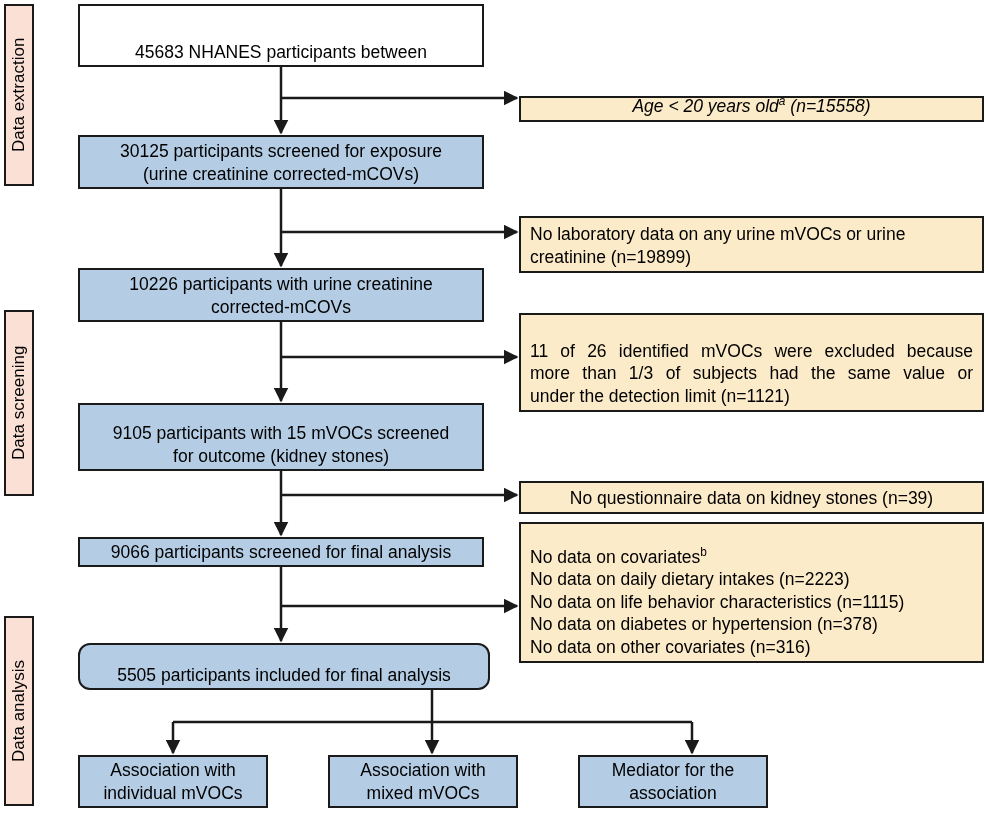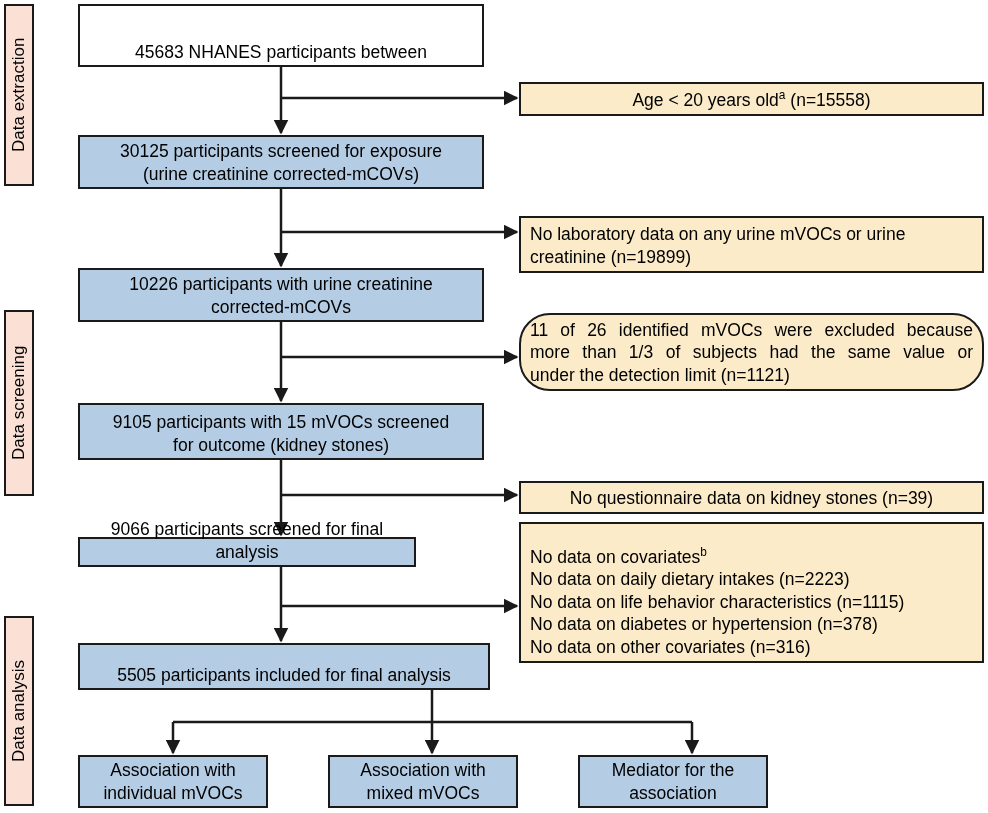--- a/index.html
+++ b/index.html
@@ -147,47 +147,47 @@
     </span>
   </div>
 
   <div class="box blue" style="left:78px; top:268px; width:406px; height:54px;">
     <span class="stack">
       <span class="line">10226 participants with urine creatinine</span>
       <span class="line">corrected-mCOVs</span>
     </span>
   </div>
 
-  <div class="box blue" style="left:78px; top:403px; width:406px; height:57px;">
+  <div class="box blue" style="left:78px; top:403px; width:406px; height:68px;">
     <span class="stack">
       <span class="line">9105 participants with 15 mVOCs screened</span>
       <span class="line">for outcome (kidney stones)</span>
     </span>
   </div>
 
-  <div class="box blue" style="left:78px; top:537px; width:338px; height:30px;">
+  <div class="box blue" style="left:78px; top:537px; width:406px; height:30px;">
     <span class="line">9066 participants screened for final analysis</span>
   </div>
 
-  <div class="box blue" style="left:78px; top:643px; width:412px; height:47px;">
+  <div class="box blue" style="left:78px; top:643px; width:412px; height:47px;border-radius:12px;">
     <span class="line">5505 participants included for final analysis</span>
   </div>
 
-  <div class="box cream center" style="left:519px; top:82px; width:465px; height:34px;">
+  <div class="box cream center" style="left:519px; top:96px; width:465px; height:26px;font-style:italic;">
     <span><span>Age &lt; 20 years old</span><sup>a</sup><span> (n=15558)</span></span>
   </div>
 
   <div class="box cream" style="left:519px; top:216px; width:465px; height:57px;">
     <span class="stack">
       <span class="line">No laboratory data on any urine mVOCs or urine</span>
       <span class="line">creatinine (n=19899)</span>
     </span>
   </div>
 
-  <div class="box cream justify" style="left:519px; top:313px; width:465px; height:78px;border-radius:31px;">
+  <div class="box cream justify" style="left:519px; top:313px; width:465px; height:99px;">
     <span class="stack">
       <span class="line">11 of 26 identified mVOCs were excluded because</span>
       <span class="line">more than 1/3 of subjects had the same value or</span>
       <span class="line last">under the detection limit (n=1121)</span>
     </span>
   </div>
 
   <div class="box cream center" style="left:519px; top:481px; width:465px; height:33px;">
     <span class="line">No questionnaire data on kidney stones (n=39)</span>
   </div>

